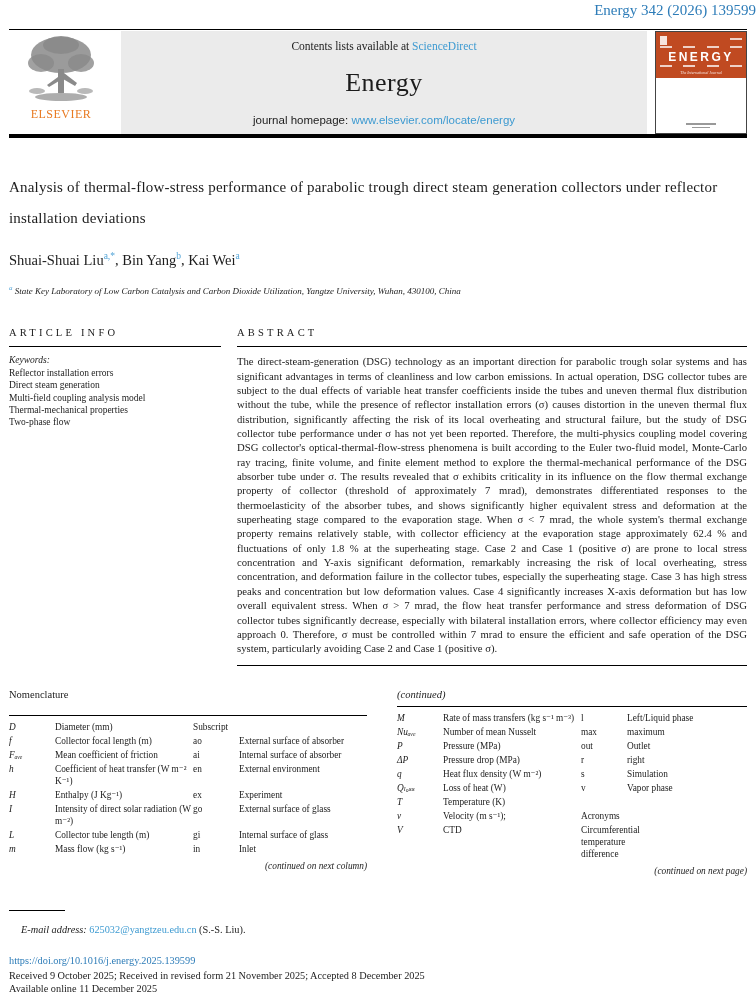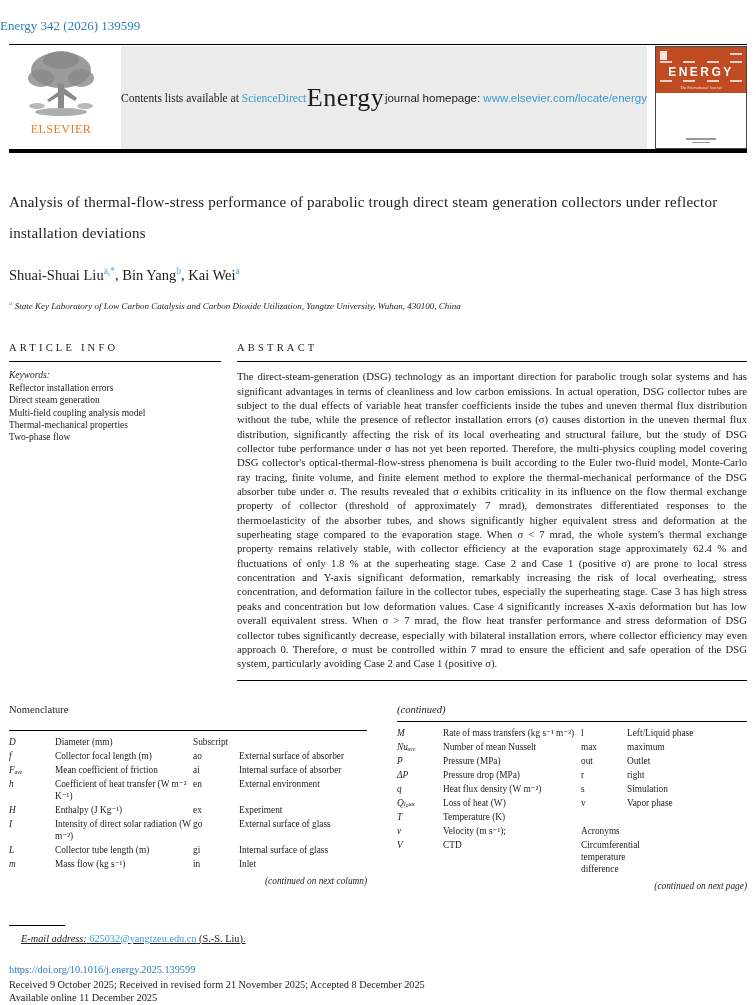--- a/index.html
+++ b/index.html
@@ -2,27 +2,27 @@
 <html><head>
 <meta charset="utf-8">
 <style>
   * { box-sizing: border-box; margin: 0; padding: 0; }
   html,body { background:#ffffff; }
   body {
     width: 756px; height: 1005px; overflow: hidden;
     font-family: "Liberation Serif", "DejaVu Serif", serif;
     color: #1c1c1c; position: relative;
   }
-  .topline { text-align:left; font-size:13px; color:#2d7cb8; padding-top:18px; }
+  .topline { text-align:right; font-size:15px; color:#2d7cb8; padding-top:2px; }
   .toprule { border-top:1.5px solid #000; margin:10px 9px 0; }
   .banner { display:flex; margin:1px 9px 0; height:103px; }
   .logo-col { width:104px; position:relative; text-align:center; }
   .logo-col svg { display:block; margin:2px auto 0; }
   .elsevier-word { font-size:12px; color:#e87a22; letter-spacing:0.5px; line-height:1; margin-top:1px; }
-  .banner-center { flex:1; background:#ebebeb; display:flex; flex-direction:row; justify-content:space-between; align-items:center; padding:9px 0 8px; margin-left:8px; }
+  .banner-center { flex:1; background:#ebebeb; display:flex; flex-direction:column; justify-content:space-between; align-items:center; padding:9px 0 8px; margin-left:8px; }
   .contents-line { font-size:11.5px; }
   .link { color:#3d9ad1; text-decoration:none; cursor:pointer; }
   .link-dark { color:#2d7cb8; text-decoration:none; cursor:pointer; }
   .journal-name { font-size:26px; letter-spacing:0.5px; }
   .homepage-line { font-size:11.5px; font-family:"Liberation Sans", sans-serif; }
   .cover-col { width:92px; margin-left:8px; border:1px solid #444; background:#fff; display:flex; flex-direction:column; }
   .cover-top { height:46px; background:#c04a21; position:relative; padding-top:3px; }
   .cover-mini-row { display:flex; justify-content:space-between; padding:1px 4px; }
   .cover-dash { height:2px; width:12px; background:rgba(255,255,255,0.75); }
   .cover-logo-sq { width:7px; height:9px; background:rgba(255,255,255,0.85); margin:1px 0 0 4px; }
@@ -54,21 +54,21 @@
   .nom-head.cont { font-style:italic; }
   .ntable { border-top:1.2px solid #000; padding-top:4px; }
   .nom-left .ntable { margin-top:15px; }
   .nom-right .ntable { margin-top:6px; }
   .nrow { display:grid; grid-template-columns:46px 138px 46px 1fr; font-size:9.3px; line-height:12px; padding:1px 0; }
   .c-sym { font-style:italic; }
   .cont-note { text-align:right; font-style:italic; font-size:9.3px; margin-top:5px; }
   .footnote { margin:34px 0 0 9px; font-size:10.3px; }
   .fn-rule { width:56px; border-top:1px solid #000; }
   .fn-l1 { margin-top:6px; padding-left:2px; }
-  .fn-l2 { padding-left:12px; margin-top:7px;text-decoration:underline; }
+  .fn-l2 { padding-left:12px; margin-top:13px; }
   .em-label { font-style:italic; }
   .footer { margin:20px 9px 0; font-size:10.3px; line-height:12.6px; }
   .footer .doi { display:block; margin-bottom:3px; }
   .footer div { margin-top:0.5px; }
 </style>
 </head>
 <body>
 
 <div class="topline">Energy 342 (2026) 139599</div>
 <div class="toprule"></div>

